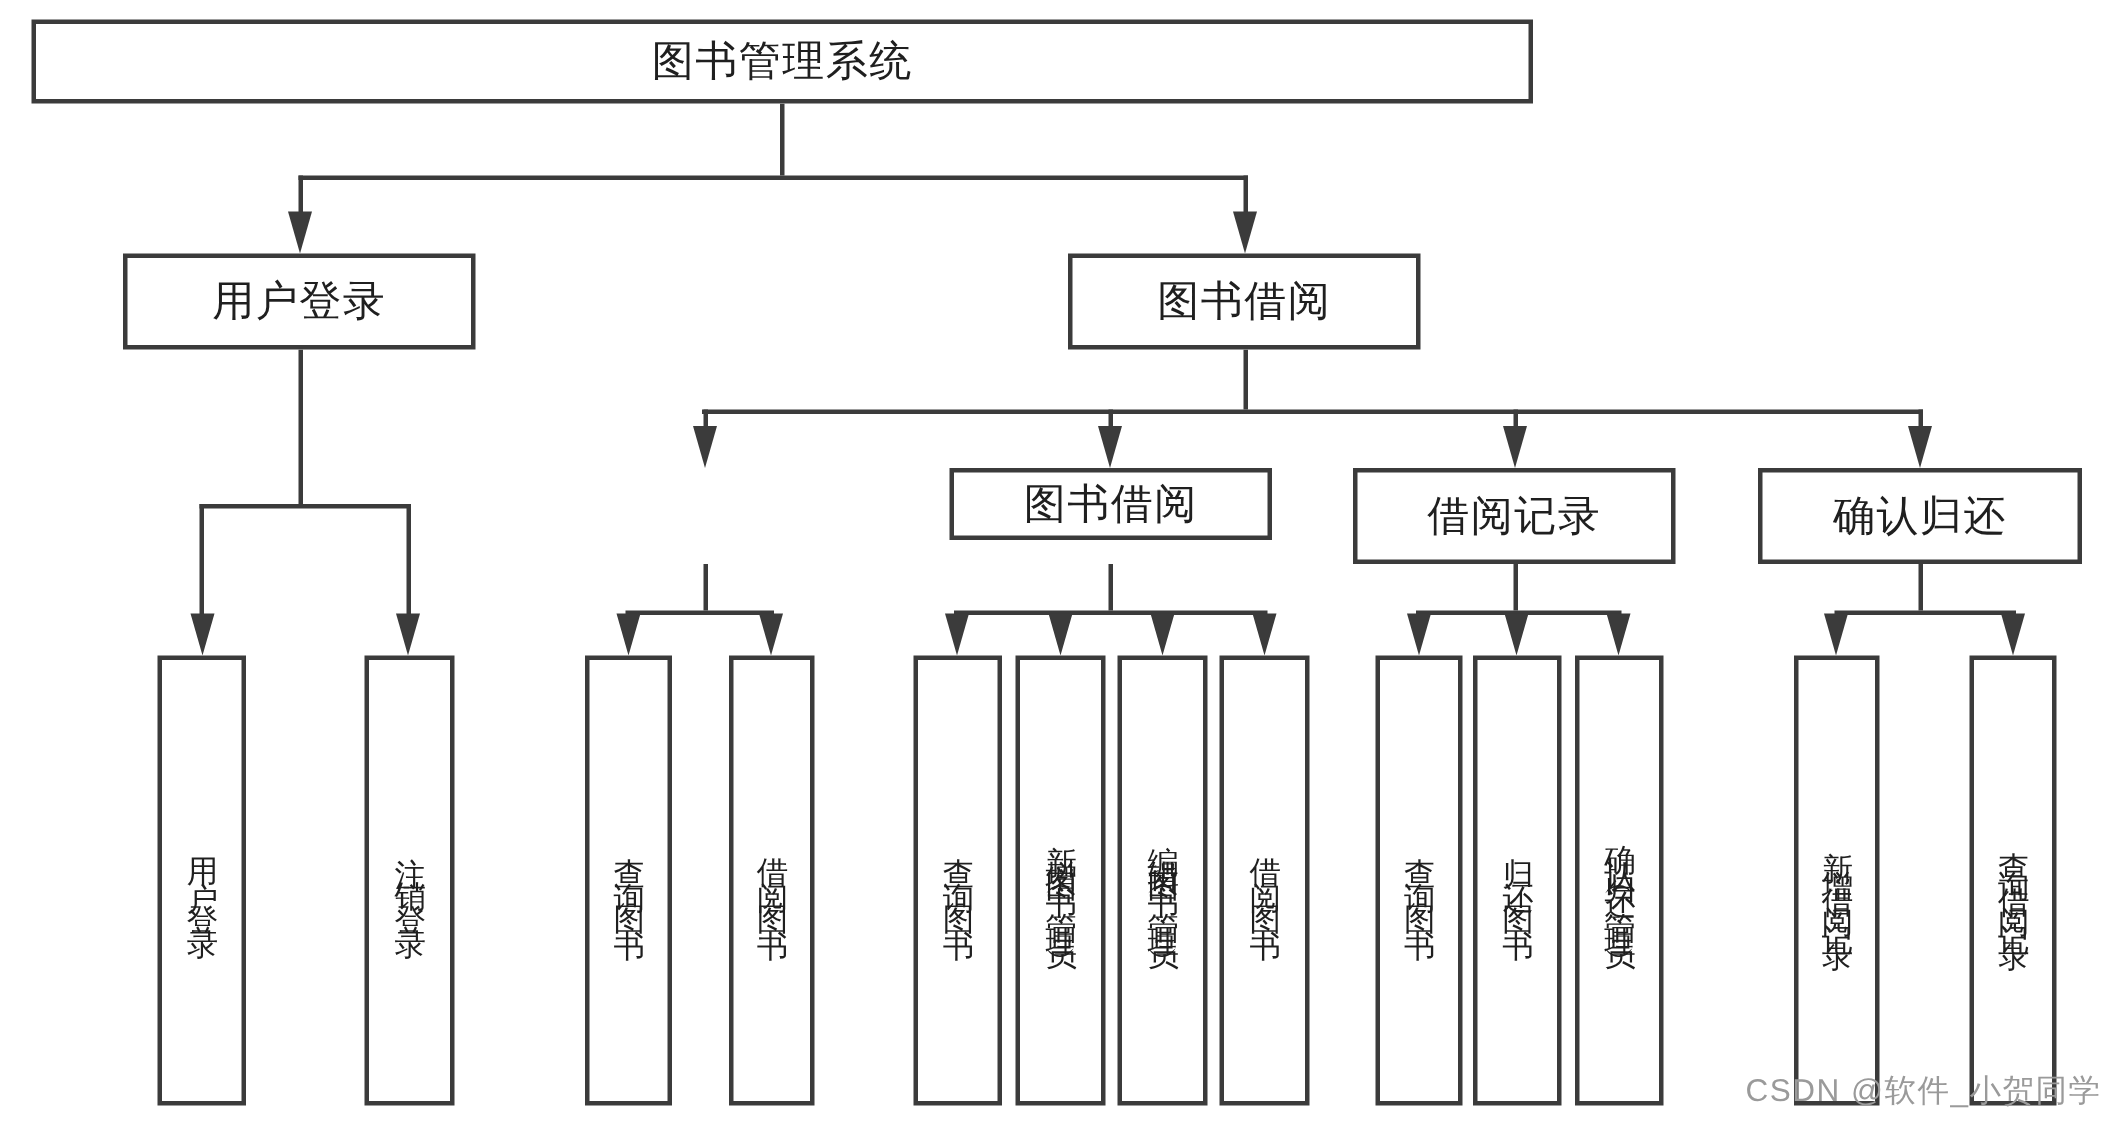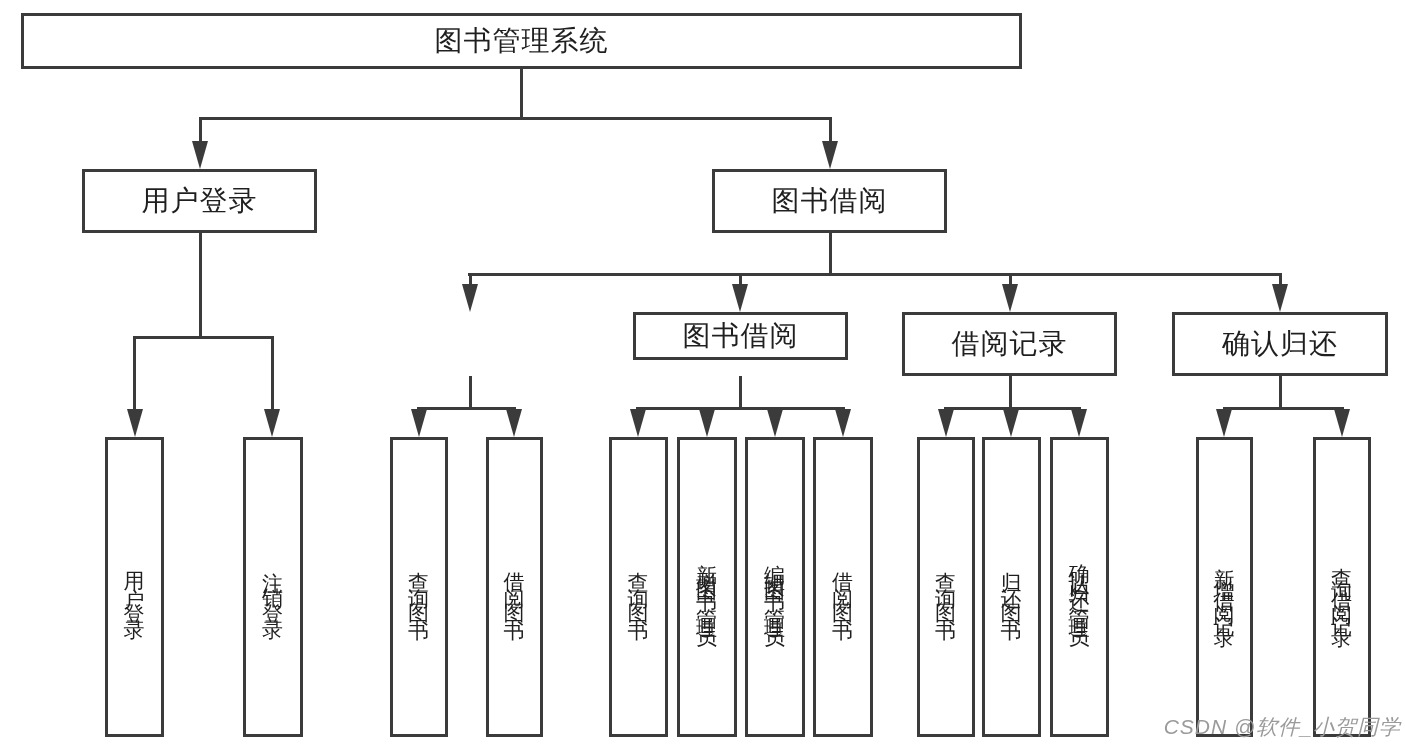--- a/index.html
+++ b/index.html
@@ -31,21 +31,21 @@
   .vline{position:absolute;width:3px;background:var(--line);}
   .hline{position:absolute;height:3px;background:var(--line);}
   .arrow{
     position:absolute;width:0;height:0;
     border-left:8px solid transparent;border-right:8px solid transparent;
     border-top:28px solid var(--line);
   }
   .watermark{
     position:absolute;top:713px;right:4px;
     font-size:21px;color:var(--wm);letter-spacing:1px;
-    white-space:nowrap;z-index:5;font-style:italic;
+    white-space:nowrap;z-index:5;
   }
 </style>
 </head>
 <body>
 
 <div id="canvas">
 
   <div class="vline" style="left:520px;top:69px;height:48px;"></div>
   <div class="hline" style="left:199px;top:117px;width:633px;"></div>
   <div class="vline" style="left:199px;top:117px;height:30px;"></div>

